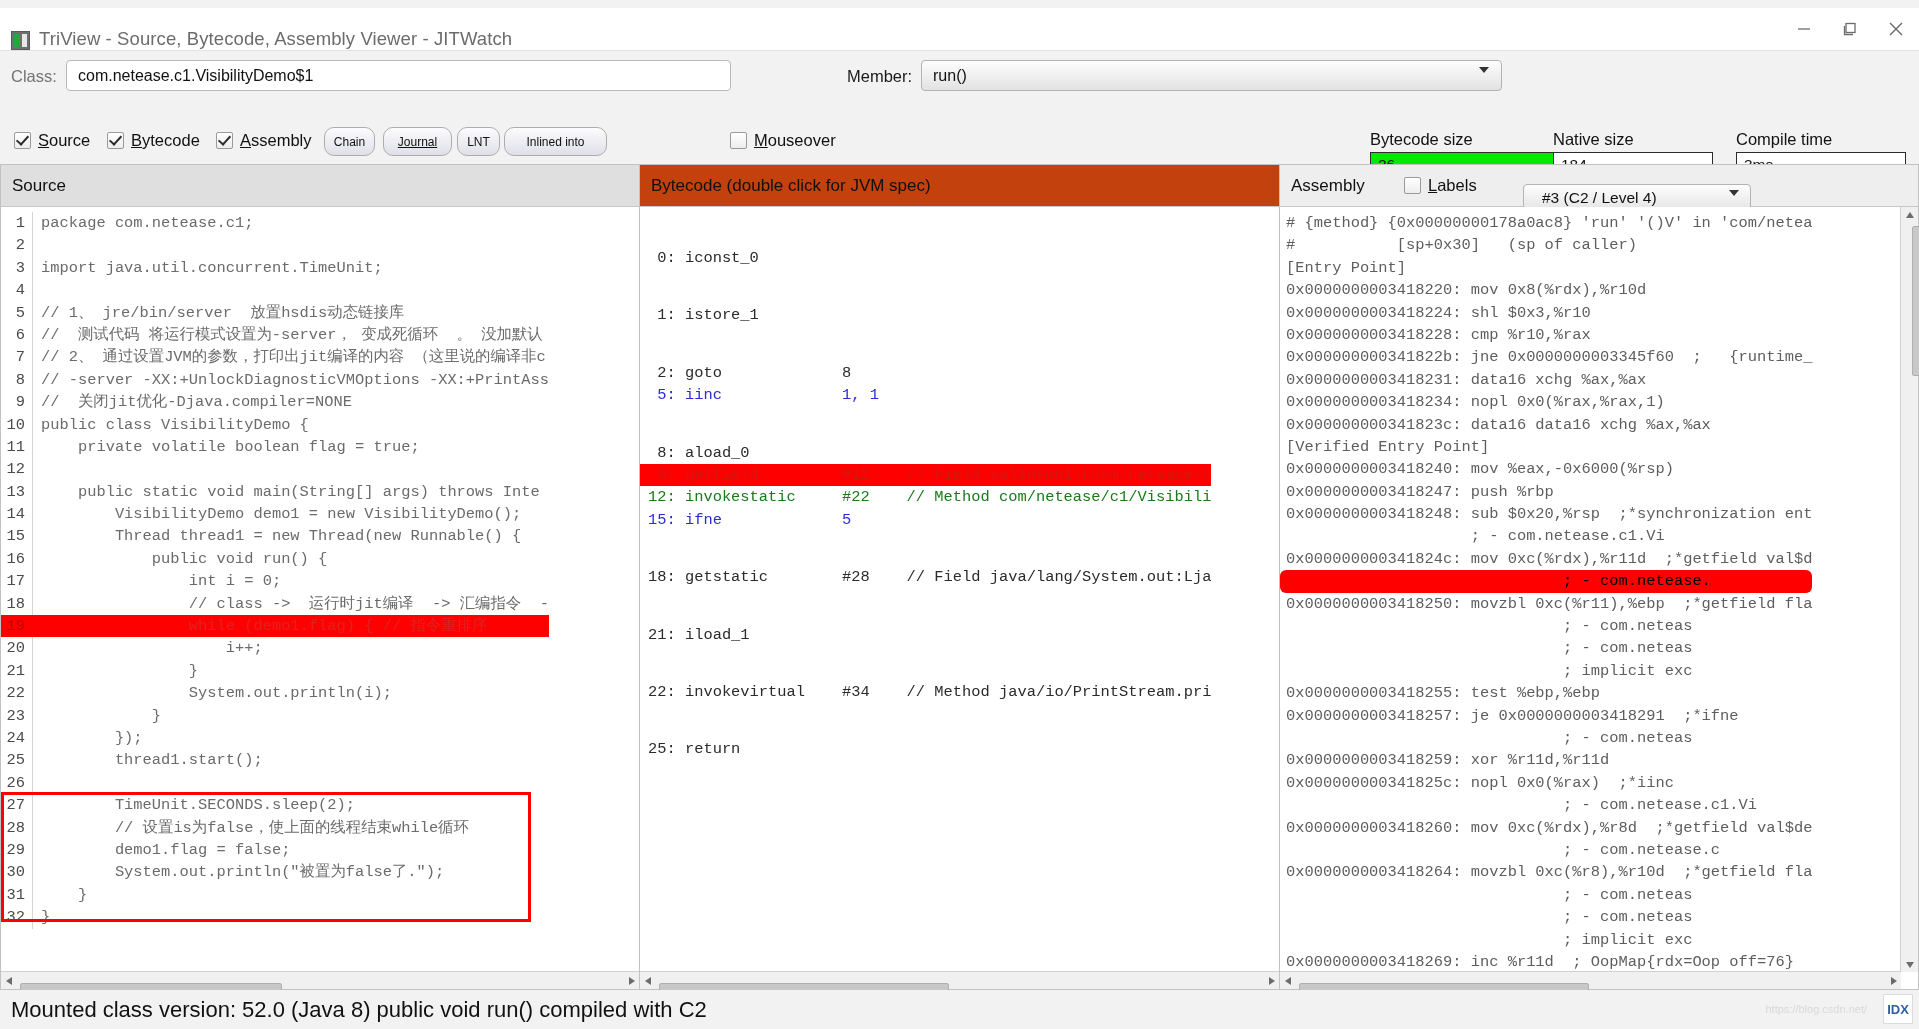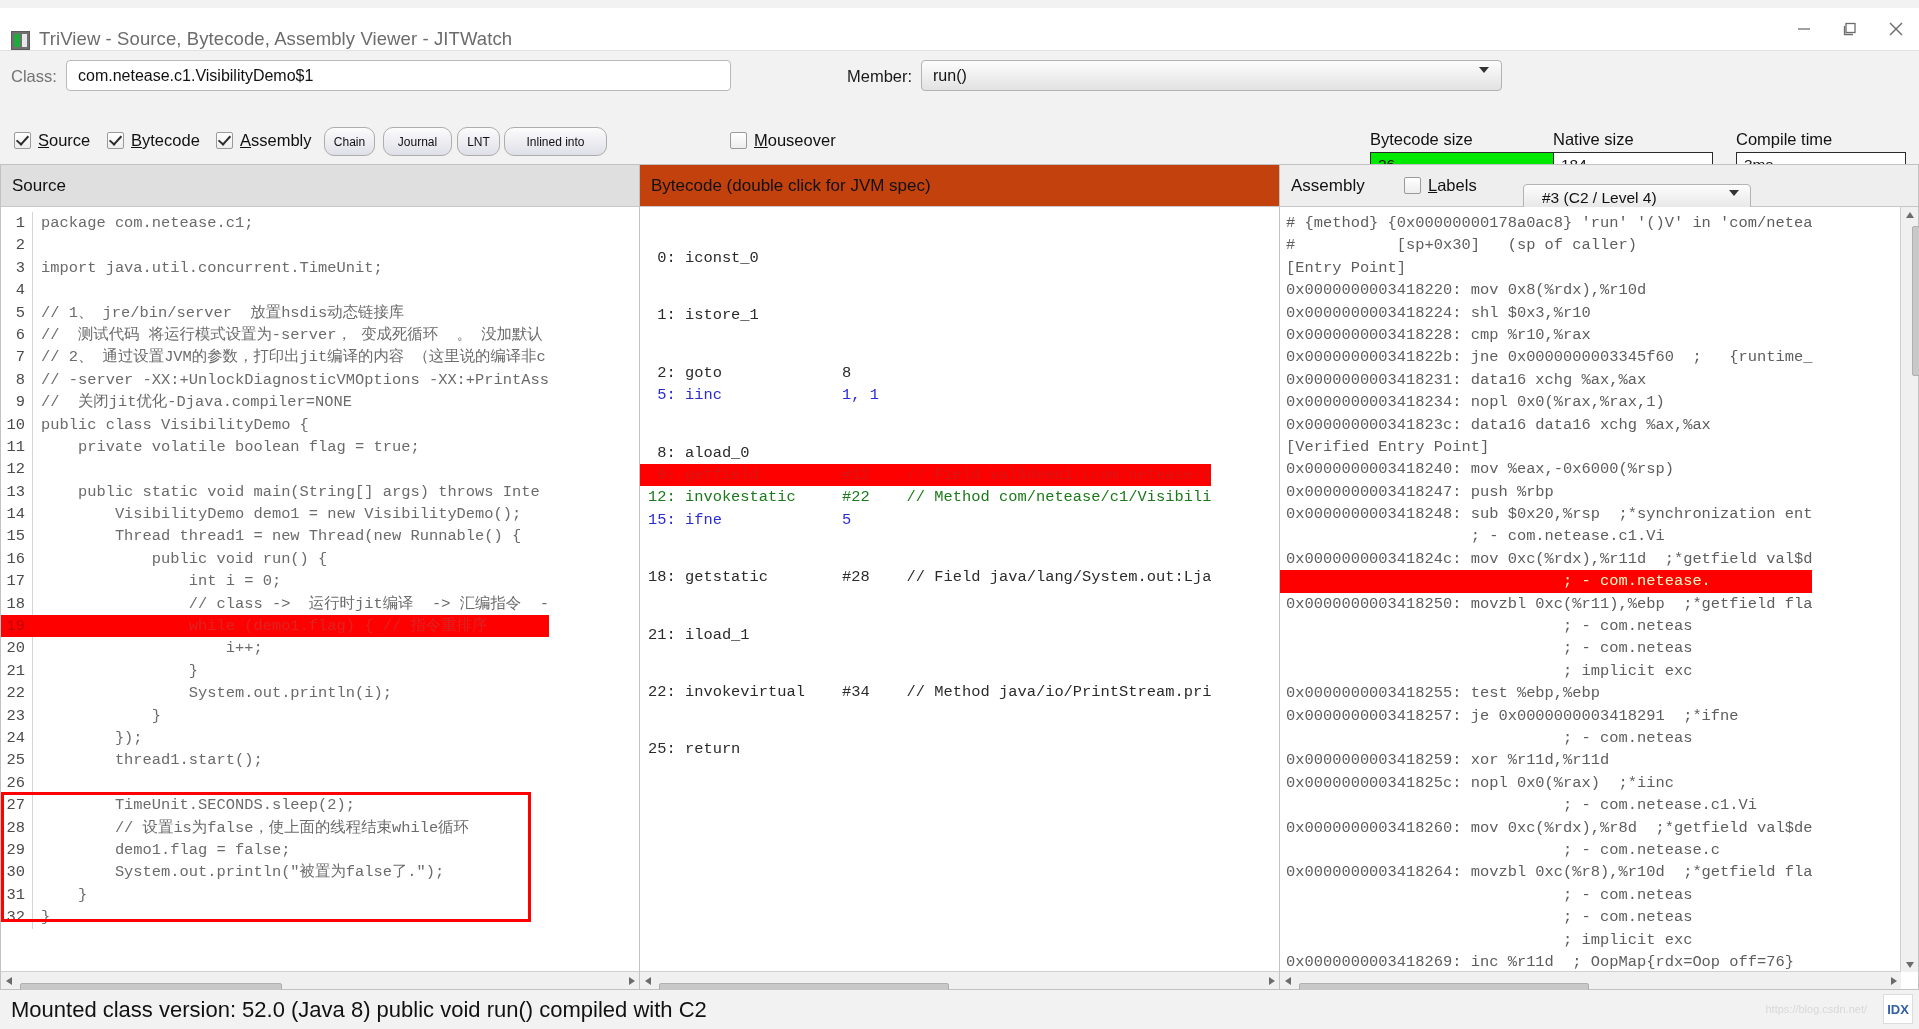--- a/index.html
+++ b/index.html
@@ -67,21 +67,21 @@
   #c-bytecode{left:107px;top:80px;}
   #c-assembly{left:216px;top:80px;}
   #c-mouseover{left:730px;top:80px;}
 
   .pbtn{
     position:absolute;top:76px;height:29px;border:1px solid #adadad;border-radius:10px;
     background:linear-gradient(#fcfcfc,#dfdfe8);display:flex;align-items:center;justify-content:center;
     font-size:12px;color:#111;box-sizing:border-box;padding:0 10px;
   }
   #b-chain{left:324px;width:51px;}
-  #b-journal{left:383px;width:69px;}
+  #b-journal{left:383px;width:69px;text-decoration:underline;}
   #b-lnt{left:457px;width:43px;}
   #b-inlined{left:504px;width:103px;}
 
   .metric-lbl{position:absolute;top:79px;font-size:16.5px;color:#111;}
   .metric-box{
     position:absolute;top:101px;height:26px;border:1px solid #2b2b2b;box-sizing:border-box;
     background:#fff;display:flex;align-items:center;padding-left:7px;font-size:15.5px;color:#111;
   }
   #m1l{left:1370px;}#m1b{left:1370px;width:205px;background:#00ea00;}
   #m2l{left:1553px;}#m2b{left:1553px;width:160px;}
@@ -135,21 +135,21 @@
   }
 
   .brow{height:22.4px;white-space:pre;padding-left:8px;}
   .brow.hl{background:#ff0000;}
   .bc-black{color:#2b2b2b;margin-top:35px;}
   .bc-blue{color:#2b2bd6;}
   .bc-green{color:#1a7a1a;}
   .bc-hl{color:#d31616;}
 
   .arow{height:22.4px;white-space:pre;padding-left:6px;color:#5e5e5e;}
-  .arow.hl{background:#ff0000;color:#fef9c3;}
+  .arow.hl{background:#ff0000;color:#000000;border-radius:6px;}
 
   
   .hscroll{
     position:absolute;left:0;bottom:0;right:0;height:17px;background:#f0f0f0;
     border-top:1px solid #d0d0d0;display:flex;align-items:center;
   }
   .vscroll{
     position:absolute;right:0;top:42px;bottom:17px;width:17px;background:#f0f0f0;
     border-left:1px solid #d0d0d0;display:flex;flex-direction:column;align-items:center;
   }

